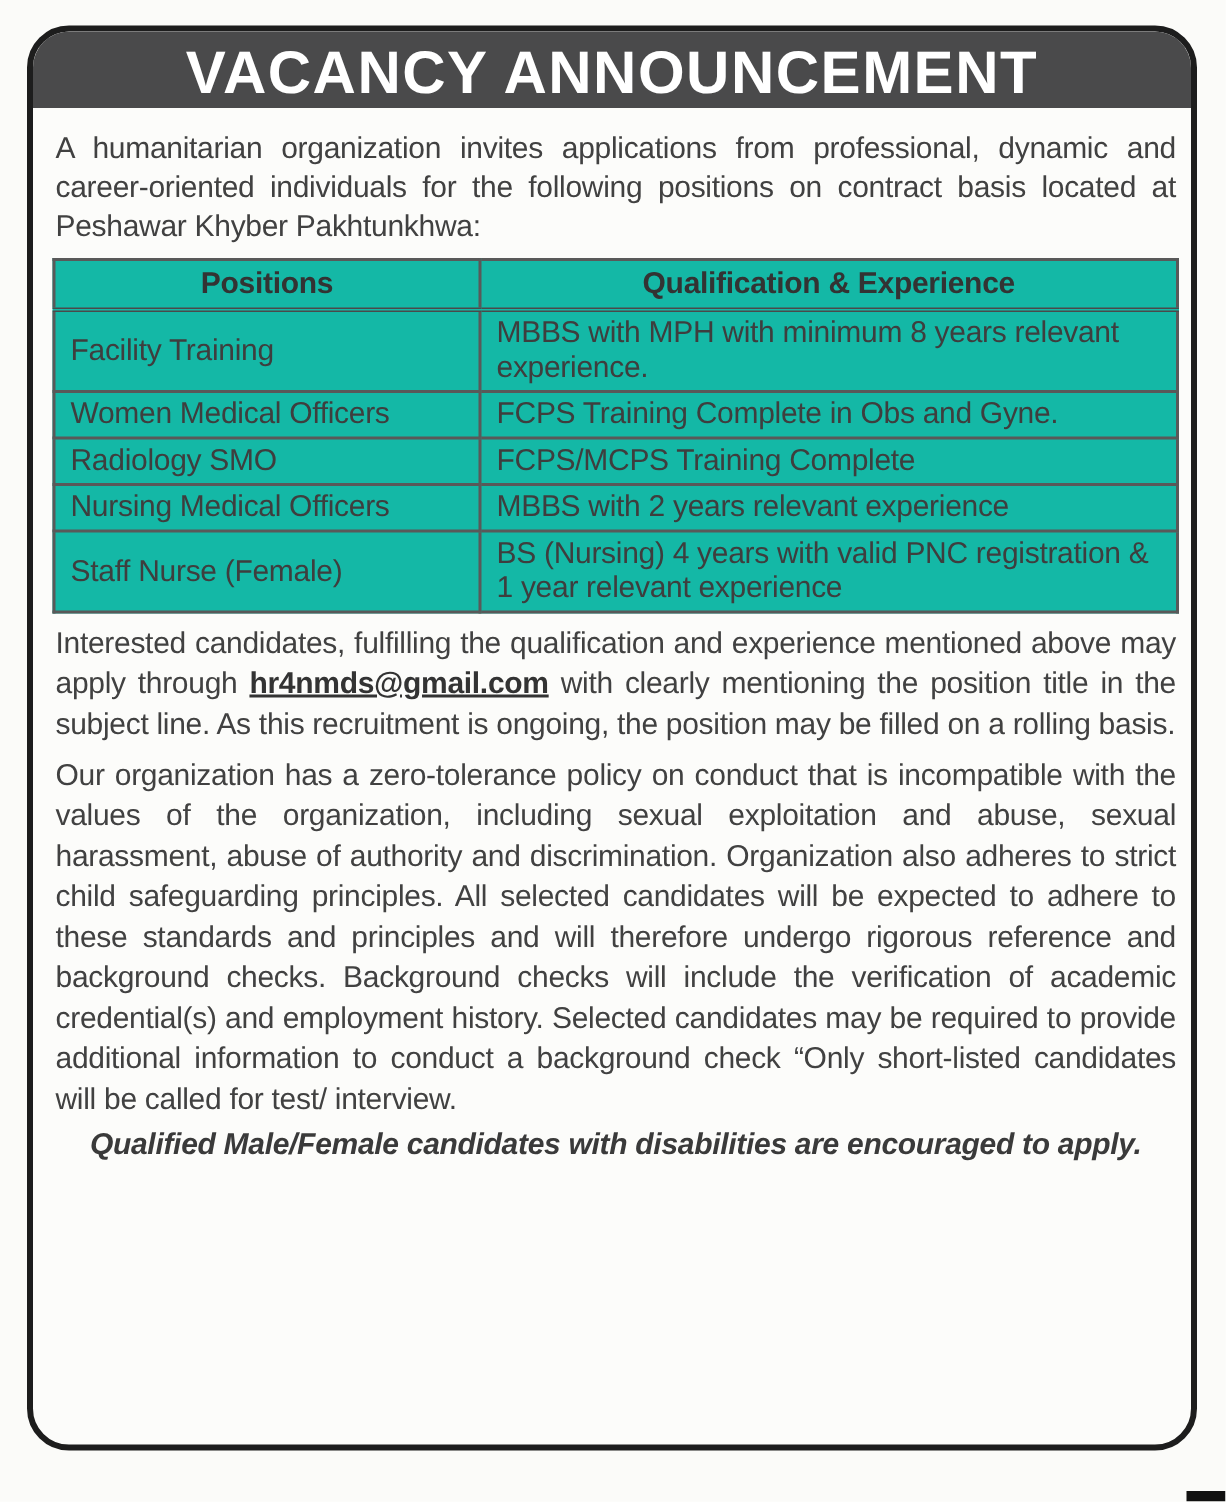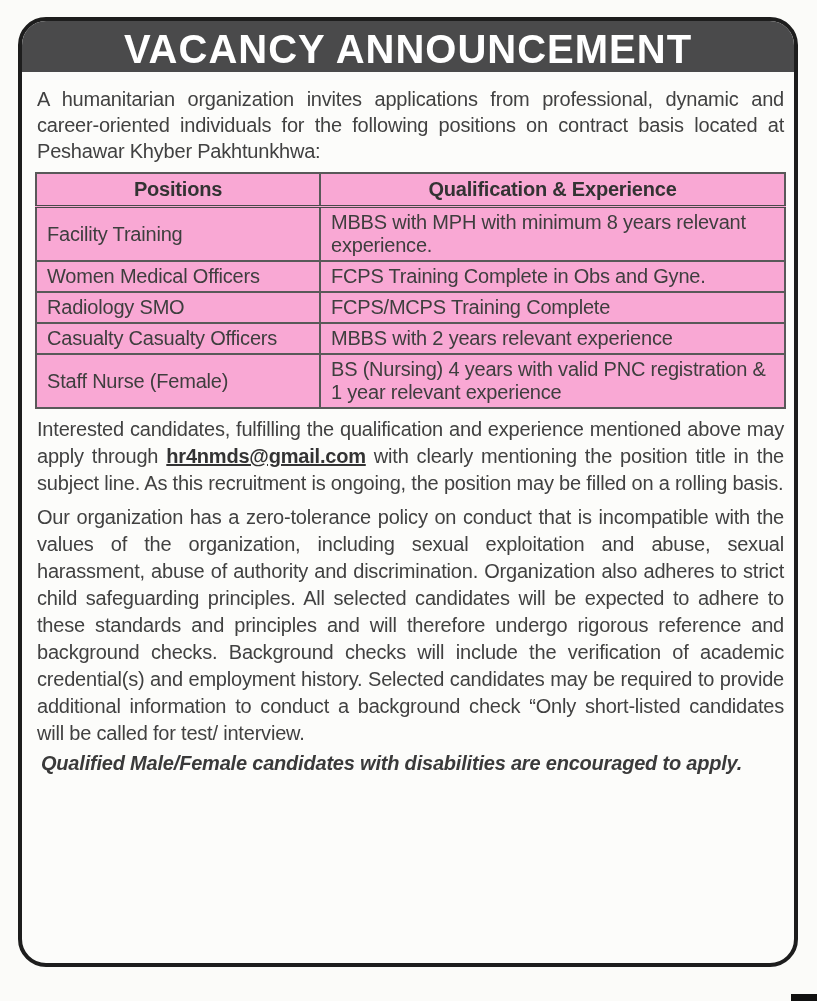--- a/index.html
+++ b/index.html
@@ -44,21 +44,21 @@
     margin:4px 2px 8px 2px;
     font-size:20px;
     line-height:26px;
     letter-spacing:-0.2px;
     text-align:justify;
   }
   table.positions{
     width:100%;
     border-collapse:collapse;
     border:2px solid #3e3e3e;
-    background:#f9a8d4;
+    background:#14b8a6;
   }
   table.positions th, table.positions td{
     border:2px solid #595959;
     font-size:20px;
     letter-spacing:-0.2px;
     color:#3e3e3e;
     padding:3px 10px;
     vertical-align:middle;
   }
   table.positions th{
@@ -86,21 +86,21 @@
     font-weight:bold;
     color:#383838;
   }
   .footer-note{
     margin:3px 6px 0 6px;
     font-size:20px;
     line-height:26px;
     font-weight:bold;
     font-style:italic;
     color:#3a3a3a;
-    text-align:left;
+    text-align:center;
     letter-spacing:-0.2px;
   }
   .corner-mark{
     position:absolute;
     right:0;bottom:0;
     width:26px;height:7px;
     background:#111111;
   }
 </style>
 </head>
@@ -129,21 +129,21 @@
         </tr>
         <tr>
           <td>Women Medical Officers</td>
           <td>FCPS Training Complete in Obs and Gyne.</td>
         </tr>
         <tr>
           <td>Radiology SMO</td>
           <td>FCPS/MCPS Training Complete</td>
         </tr>
         <tr>
-          <td>Casualty Casualty Officers</td>
+          <td>Nursing Medical Officers</td>
           <td>MBBS with 2 years relevant experience</td>
         </tr>
         <tr>
           <td>Staff Nurse (Female)</td>
           <td>BS (Nursing) 4 years with valid PNC registration &amp; 1 year relevant experience</td>
         </tr>
       </tbody>
         </table>
 
       <p class="para"><span>Interested candidates, fulfilling the qualification and experience mentioned above may apply through </span><span class="email">hr4nmds@gmail.com</span><span> with clearly mentioning the position title in the subject line. As this recruitment is ongoing, the position may be filled on a rolling basis.</span></p>

